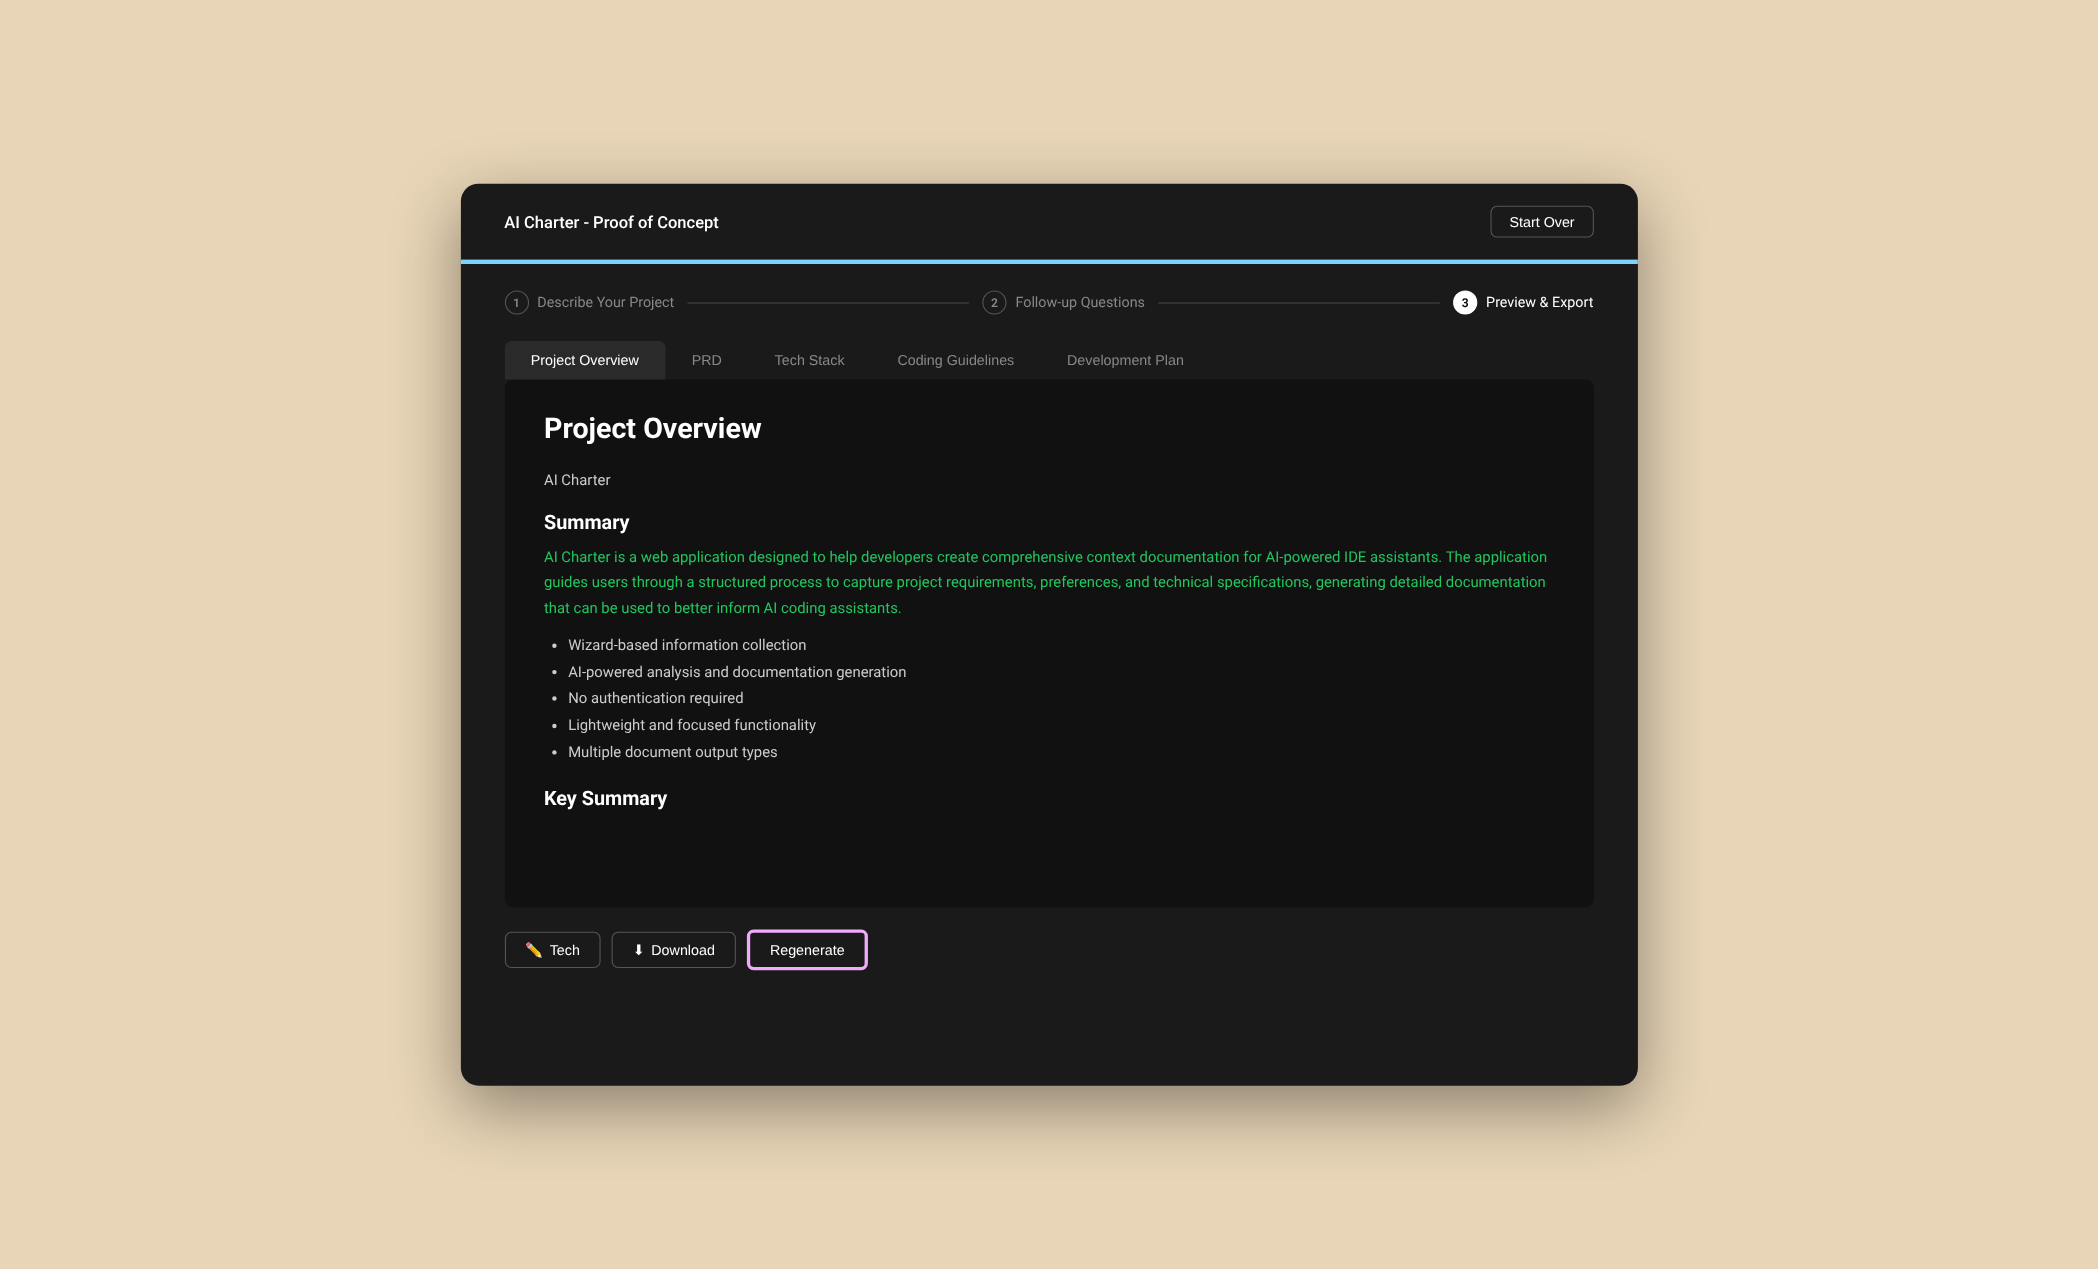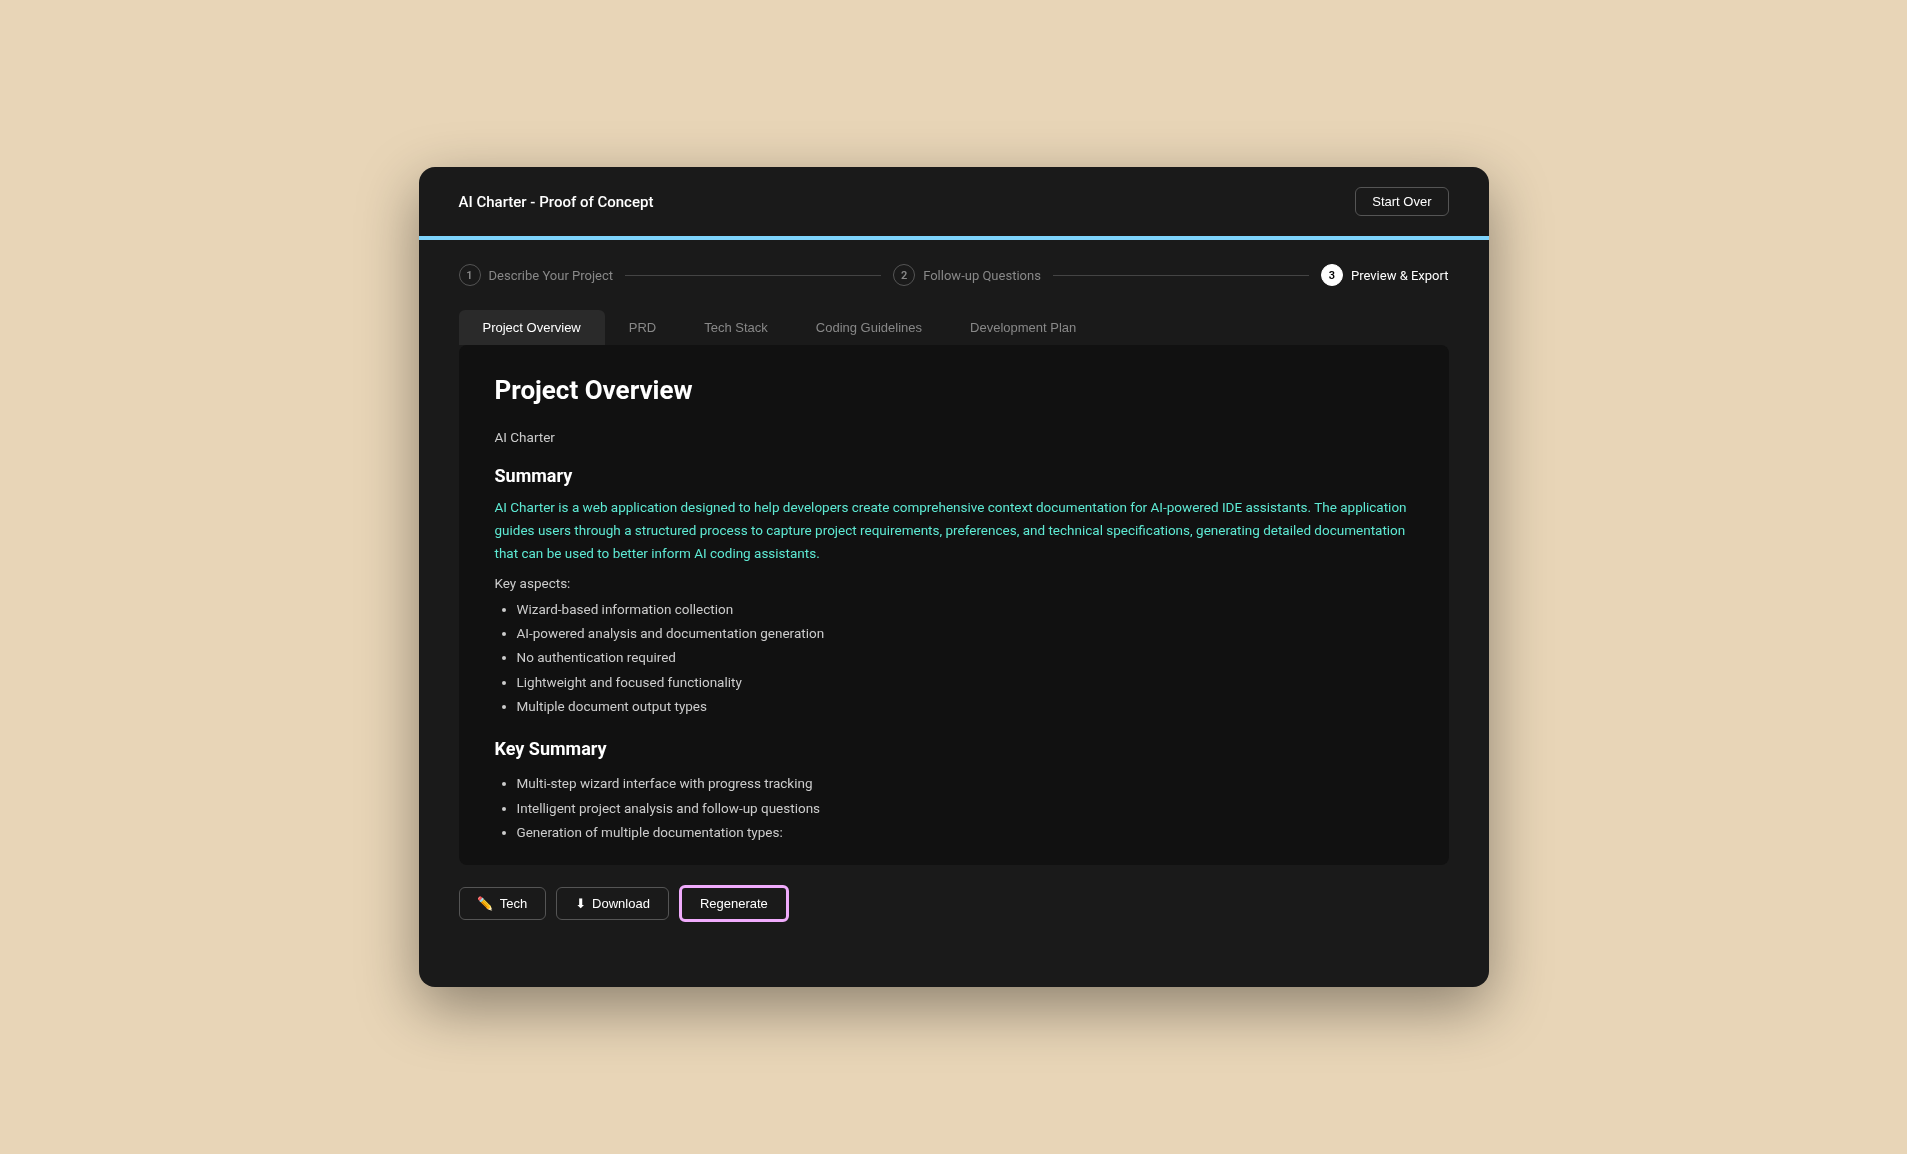--- a/index.html
+++ b/index.html
@@ -154,21 +154,21 @@
 
     .content-h3 {
       color: #ffffff;
       font-size: 18px;
       font-weight: 700;
       margin-bottom: 12px;
       margin-top: 20px;
     }
 
     .content-p {
-      color: #5eead4;
+      color: #22c55e;
       font-size: 13.5px;
       line-height: 1.7;
       margin-bottom: 10px;
     }
 
     .content-name {
       color: #cccccc;
       font-size: 13.5px;
       margin-bottom: 20px;
     }
@@ -270,38 +270,29 @@
   </div>
 
   <div class="content-area">
     <h1 class="content-h1">Project Overview</h1>
 
     <p class="content-name">AI Charter</p>
 
     <h2 class="content-h2">Summary</h2>
     <p class="content-p">AI Charter is a web application designed to help developers create comprehensive context documentation for AI-powered IDE assistants. The application guides users through a structured process to capture project requirements, preferences, and technical specifications, generating detailed documentation that can be used to better inform AI coding assistants.</p>
 
-    <p class="key-aspects-label">Key aspects:</p>
     <ul class="bullet-list">
       <li>Wizard-based information collection</li>
       <li>AI-powered analysis and documentation generation</li>
       <li>No authentication required</li>
       <li>Lightweight and focused functionality</li>
       <li>Multiple document output types</li>
     </ul>
 
     <h3 class="content-h3">Key Summary</h3>
-    <ul class="bullet-list">
-      <li>Multi-step wizard interface with progress tracking</li>
-      <li>Intelligent project analysis and follow-up questions</li>
-      <li>
-        <span>Generation of multiple documentation types:</span>
-        
-      </li>
-    </ul>
   </div>
 
   <div class="action-bar">
     <button class="action-btn">
       <span class="btn-icon">✏️</span>
       <span>Tech</span>
     </button>
     <button class="action-btn">
       <span class="btn-icon">⬇</span>
       <span>Download</span>

